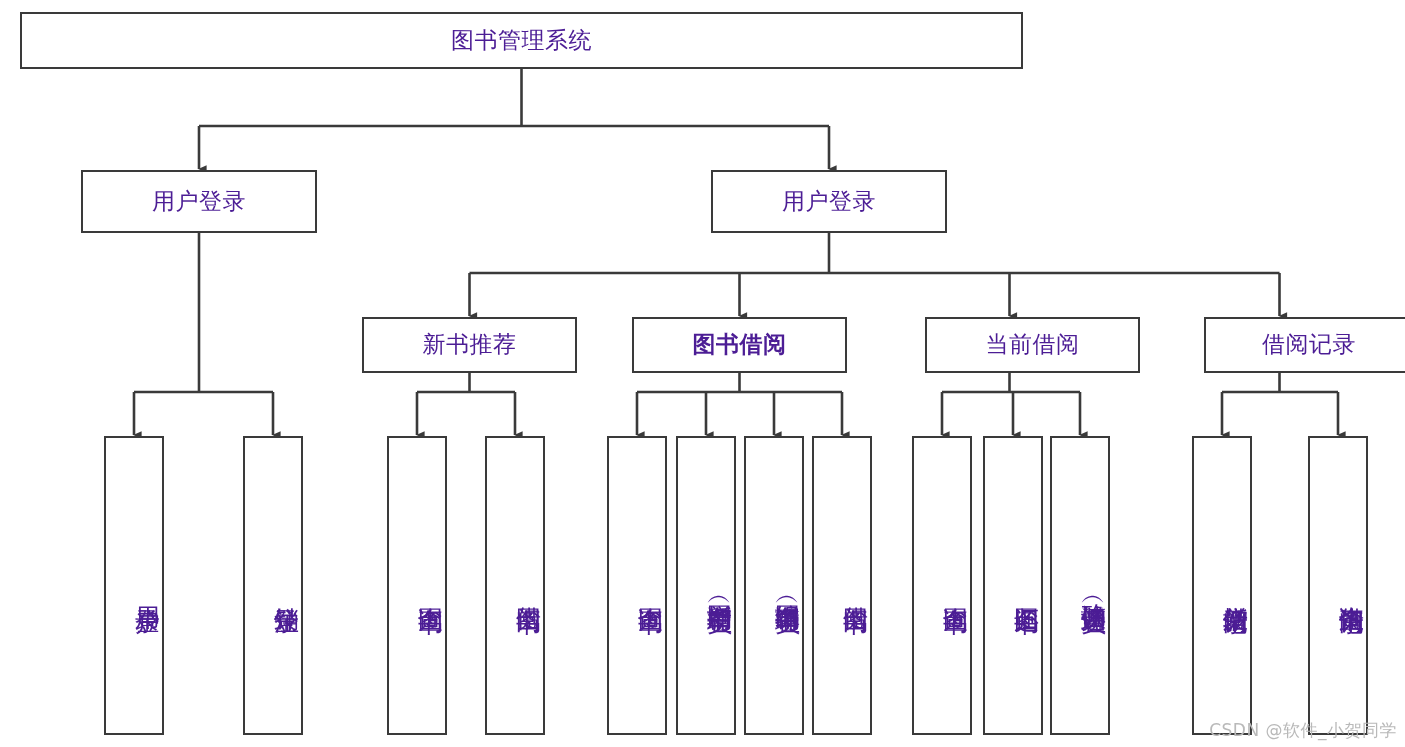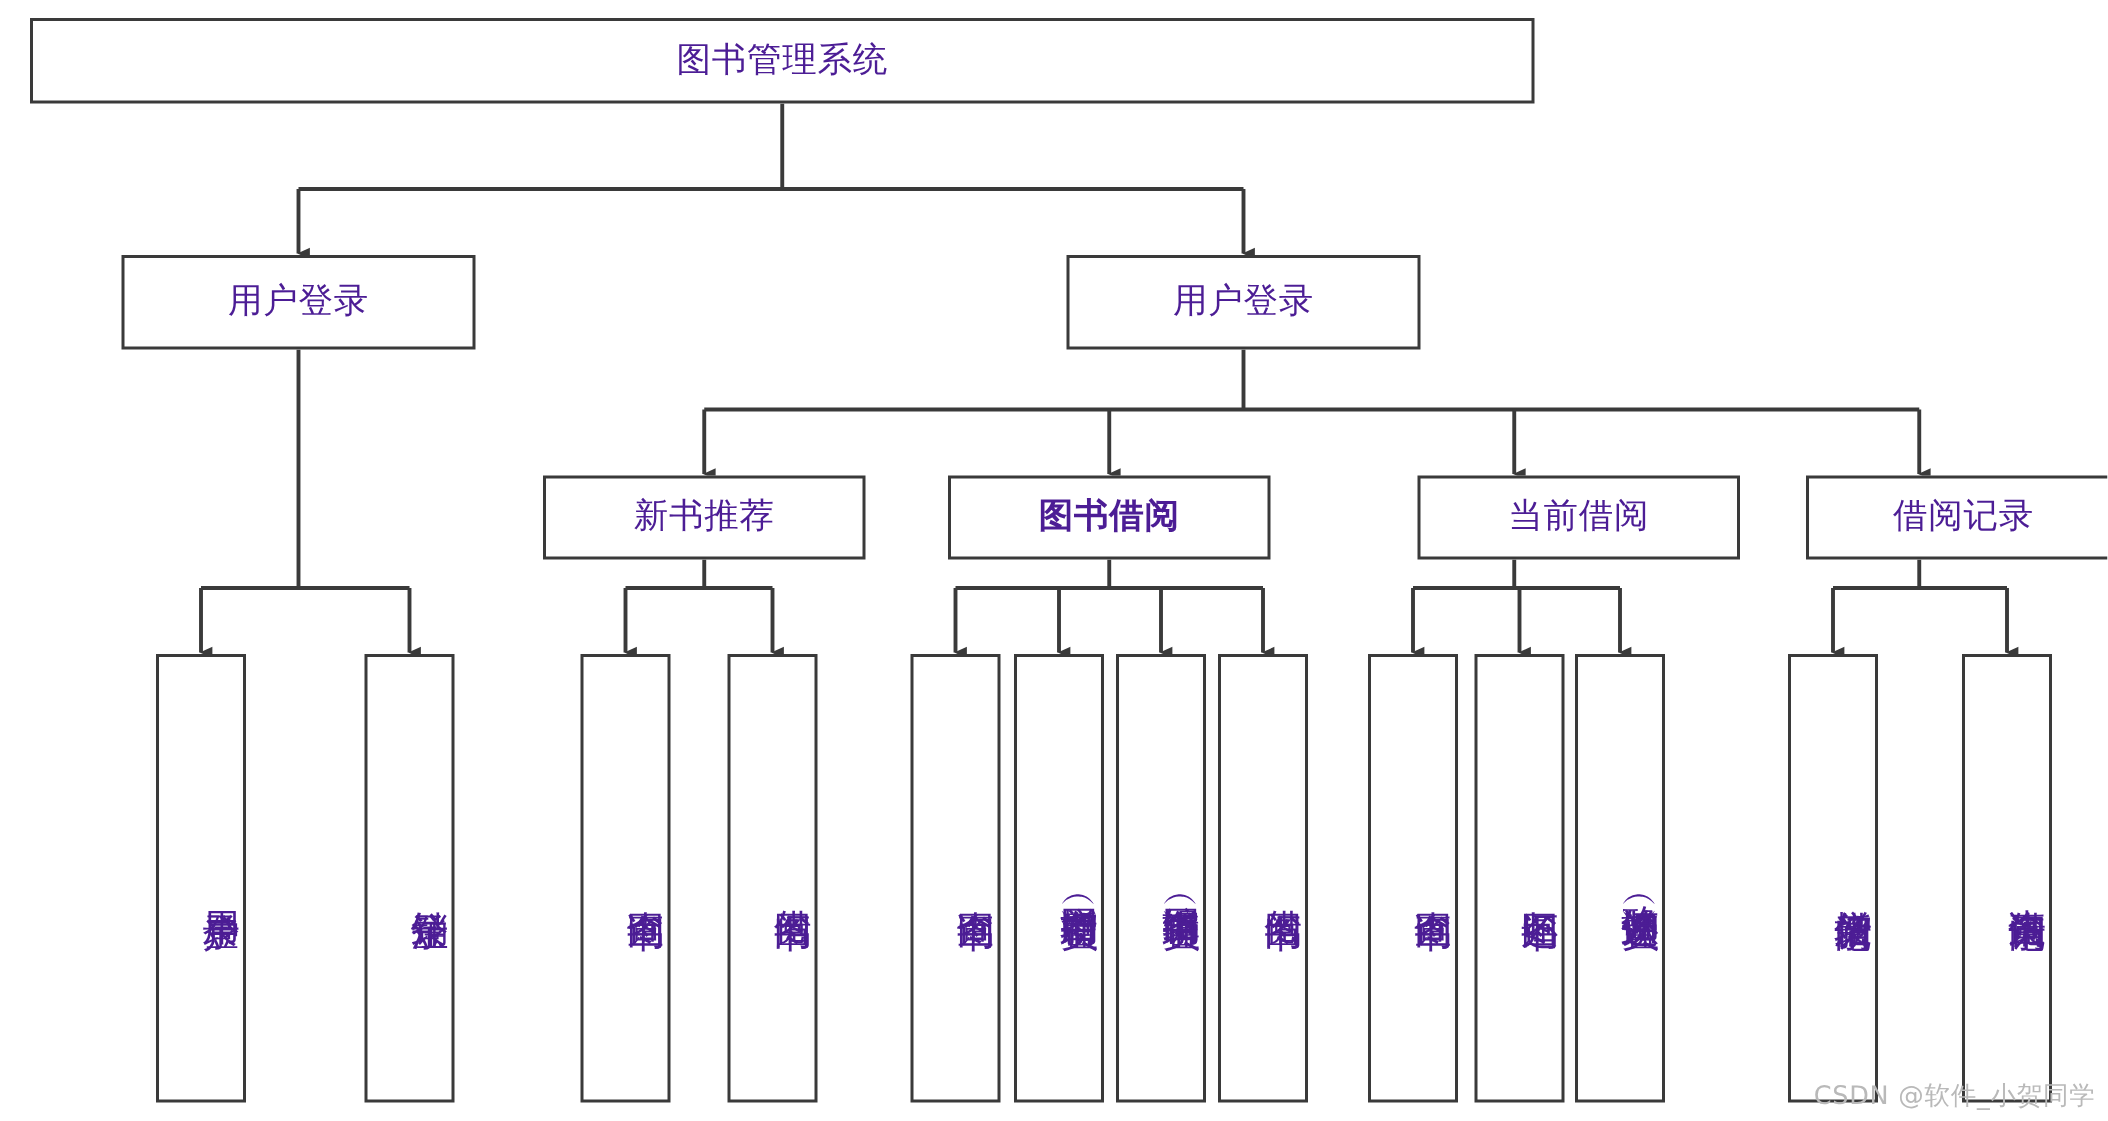--- a/index.html
+++ b/index.html
@@ -127,21 +127,21 @@
       </div>
       <div class="node node-h" style="left: 711px; top: 170px; width: 236px; height: 63px;">
         <span class="hlabel">用户登录</span>
       </div>
       <div class="node node-h" style="left: 362px; top: 317px; width: 215px; height: 56px; align-items: center;">
         <span class="hlabel">新书推荐</span>
       </div>
       <div class="node node-h" style="left: 632px; top: 317px; width: 215px; height: 56px; font-weight: bold;">
         <span class="hlabel">图书借阅</span>
       </div>
-      <div class="node node-h" style="left: 945px; top: 317px; width: 215px; height: 56px;">
+      <div class="node node-h" style="left: 925px; top: 317px; width: 215px; height: 56px;">
         <span class="hlabel">当前借阅</span>
       </div>
       <div class="node node-h" style="left: 1172px; top: 317px; width: 210px; height: 56px; margin-left: 32px;">
         <span class="hlabel">借阅记录</span>
       </div>
       <div class="node node-v" style="left: 104px; top: 436px; width: 60px; height: 299px;">
         <span class="vlabel">用户登录</span>
       </div>
       <div class="node node-v" style="left: 243px; top: 436px; width: 60px; height: 299px;">
         <span class="vlabel">注销登录</span>

